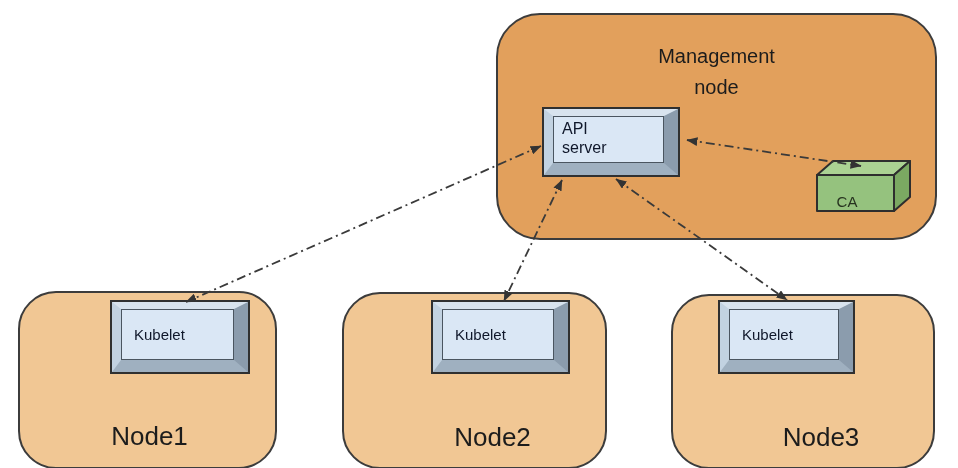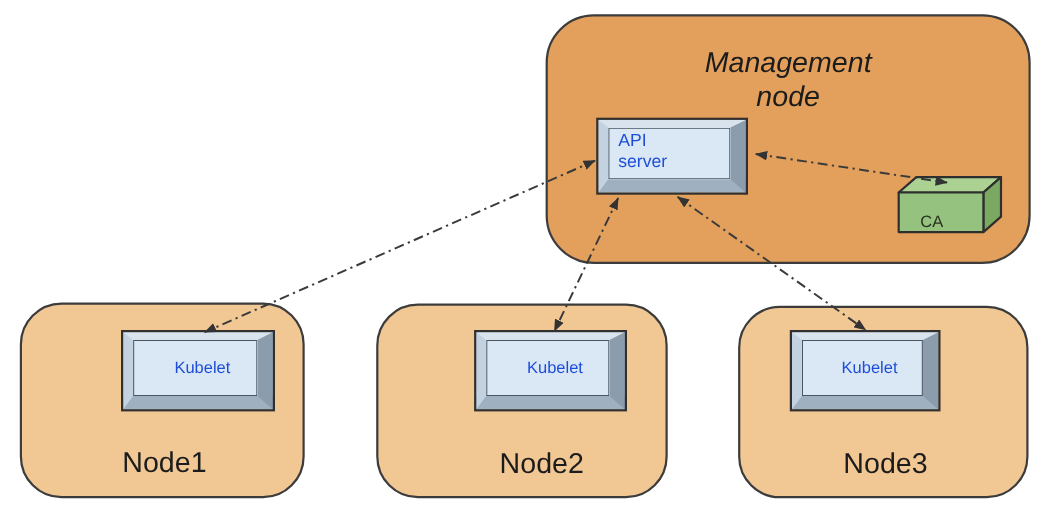--- a/index.html
+++ b/index.html
@@ -17,65 +17,65 @@
     border:2.5px solid #3c3c3c;
   }
   .zone.mgmt{
     left:496px;top:13px;width:441px;height:227px;
     background:#e2a05c;
     border-radius:44px;
   }
   .zone.worker{
     background:#f1c794;
     border-radius:38px;
+    margin-top:16px;
   }
   .zone-title{
     position:absolute;
     width:100%;
     text-align:center;
     color:#1c1c1c;
     white-space:pre-line;
   }
   .mgmt-title{
     top:26px;
-    font-size:26px;
+    font-size:20px;
     line-height:31px;
-    font-style:italic;
   }
   .node-label{
     position:absolute;
     text-align:center;
     font-size:26px;
     color:#1c1c1c;
   }
   
   .bevel{
     position:absolute;
     box-sizing:border-box;
     border-style:solid;
     border-width:7px 14px 12px 9px;
     border-color:#d8e3ee #8b9cad #9fb0c0 #c2d2e1;
     background:#dae7f5;
     outline:2px solid #303030;
     box-shadow:inset 0 0 0 1px #4a5560;
-    color:#1d4ed8;
+    color:#0f172a;
   }
   .bevel.api{
     left:544px;top:109px;width:134px;height:66px;
     font-size:16px;line-height:19px;
   }
   .bevel.api .bevel-label{
     display:block;
     padding:3px 0 0 9px;
     white-space:pre-line;
     text-align:left;
   }
   .bevel.kubelet{
     font-size:15px;
-    display:flex;align-items:center;justify-content:center;padding-left:13px;
+    display:flex;align-items:center;justify-content:flex-start;padding-left:13px;
   }
   
   .ca-wrap{position:absolute;left:814px;top:158px;width:100px;height:56px;}
   .ca-label{
     position:absolute;
     left:814px;top:175px;width:66px;height:52px;
     display:flex;align-items:center;justify-content:center;
     font-size:15px;color:#27331f;
   }
   
@@ -115,21 +115,21 @@
   </div>
 
   <div class="zone worker" style="left:342px;top:276px;width:265px;height:177px;">
     <div class="node-label" style="left:0;top:128px;width:265px;padding-left:16px;">Node2</div>
   </div>
   <div class="bevel kubelet" style="left:433px;top:302px;width:135px;height:70px;">
     <span>Kubelet</span>
   </div>
 
   <div class="zone worker" style="left:671px;top:278px;width:264px;height:175px;">
-    <div class="node-label" style="left:0;top:126px;width:264px;">Node3</div>
+    <div class="node-label" style="left:16px;top:126px;width:264px;">Node3</div>
   </div>
   <div class="bevel kubelet" style="left:720px;top:302px;width:133px;height:70px;">
     <span>Kubelet</span>
   </div>
 
   <svg class="connectors" viewBox="0 0 958 468">
     <defs>
       <marker id="arrow" viewBox="0 0 10 8" markerWidth="11" markerHeight="9" refX="9.5" refY="4" orient="auto-start-reverse" markerUnits="userSpaceOnUse">
         <path d="M0,0 L10,4 L0,8 Z" fill="#333333"></path>
       </marker>

